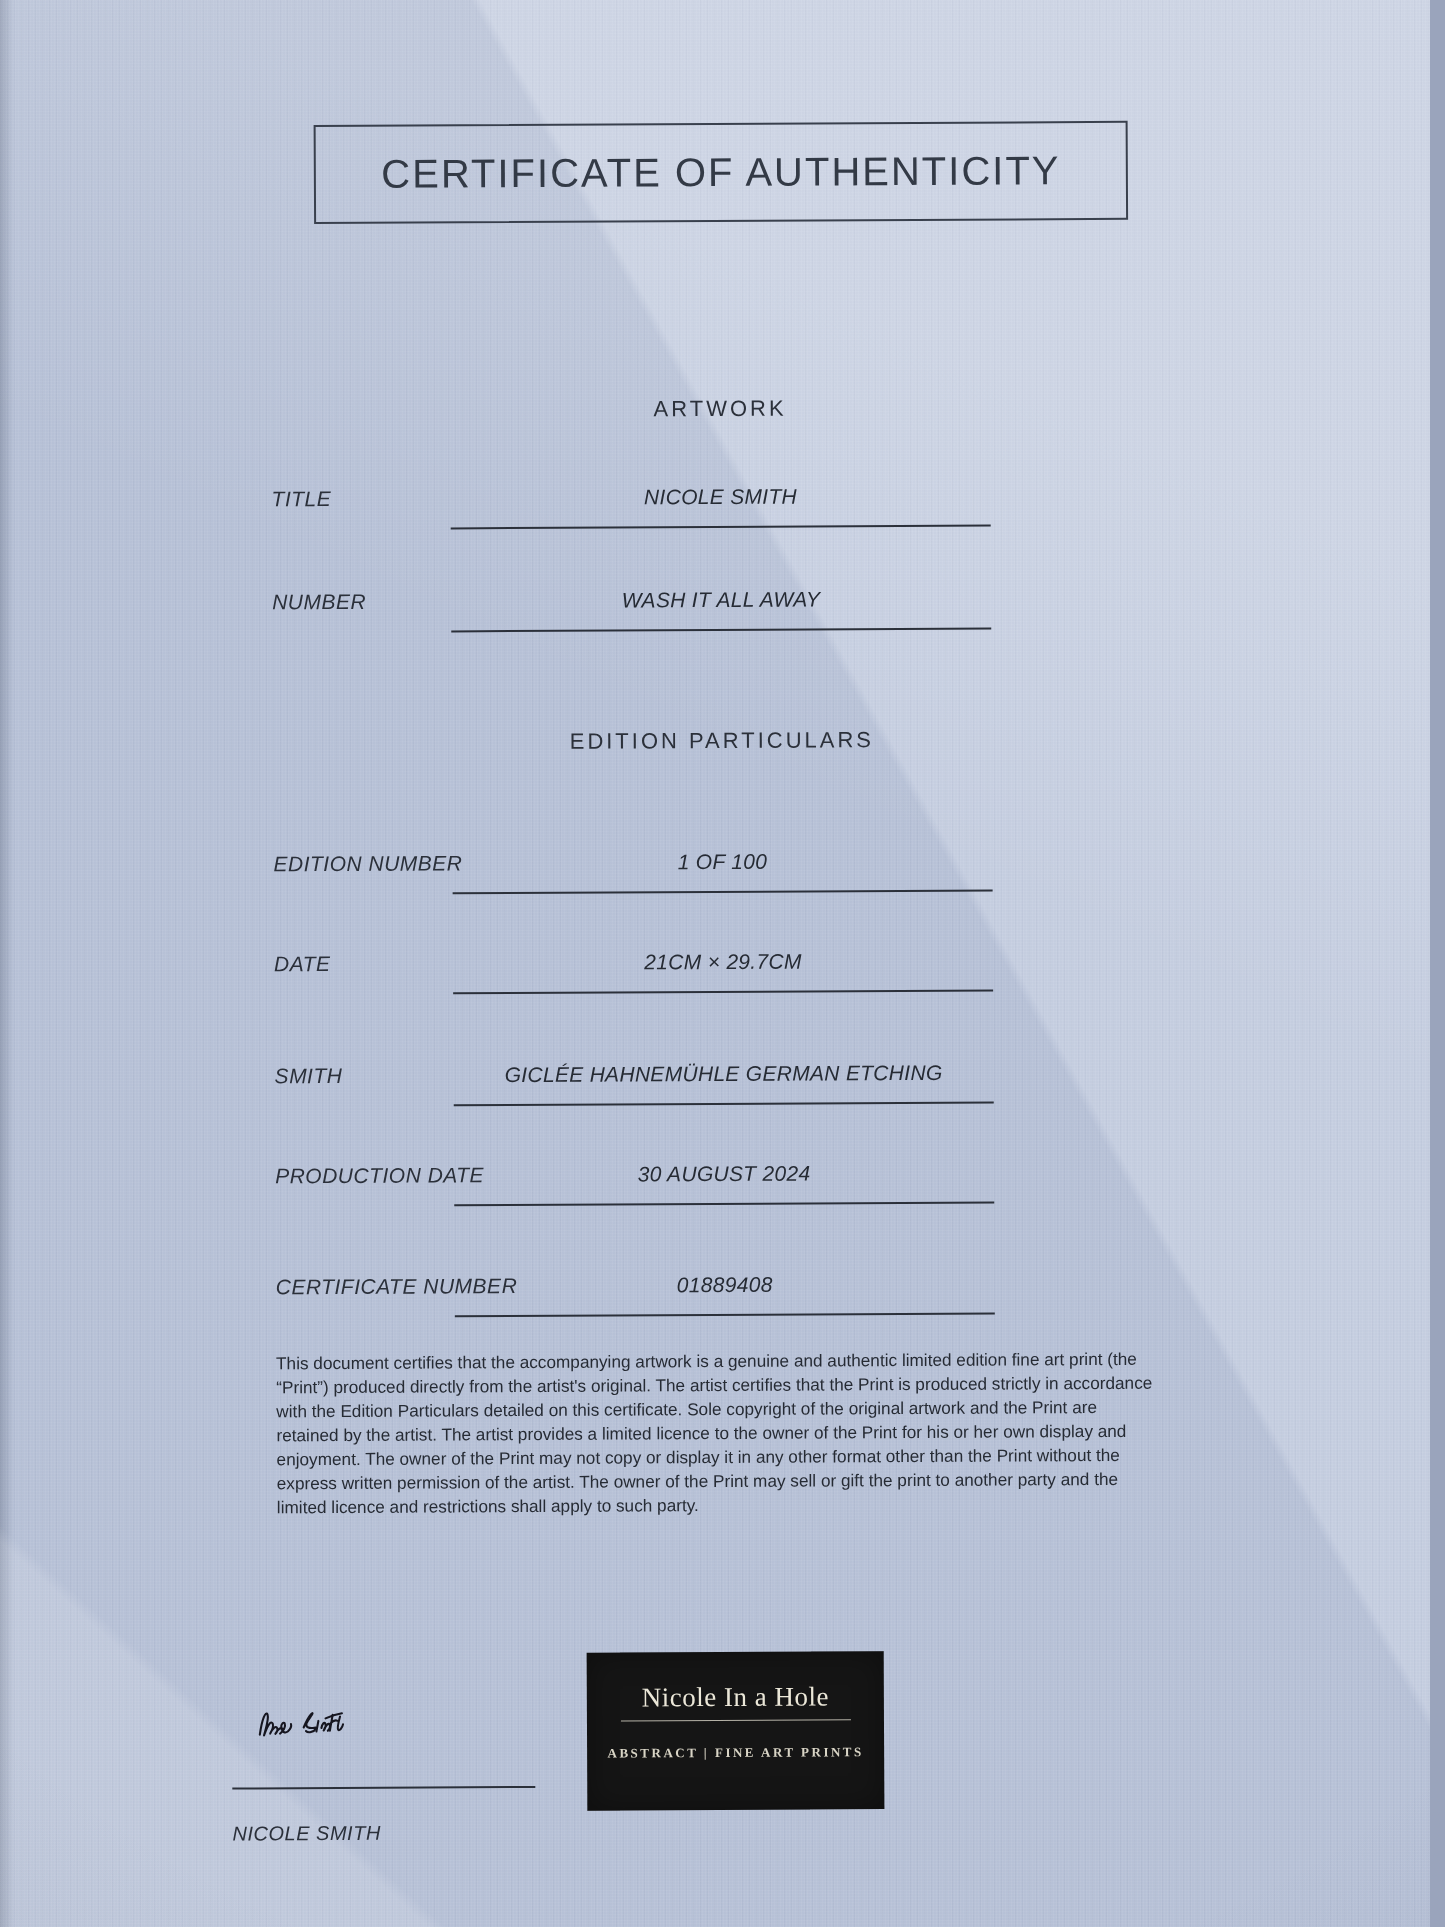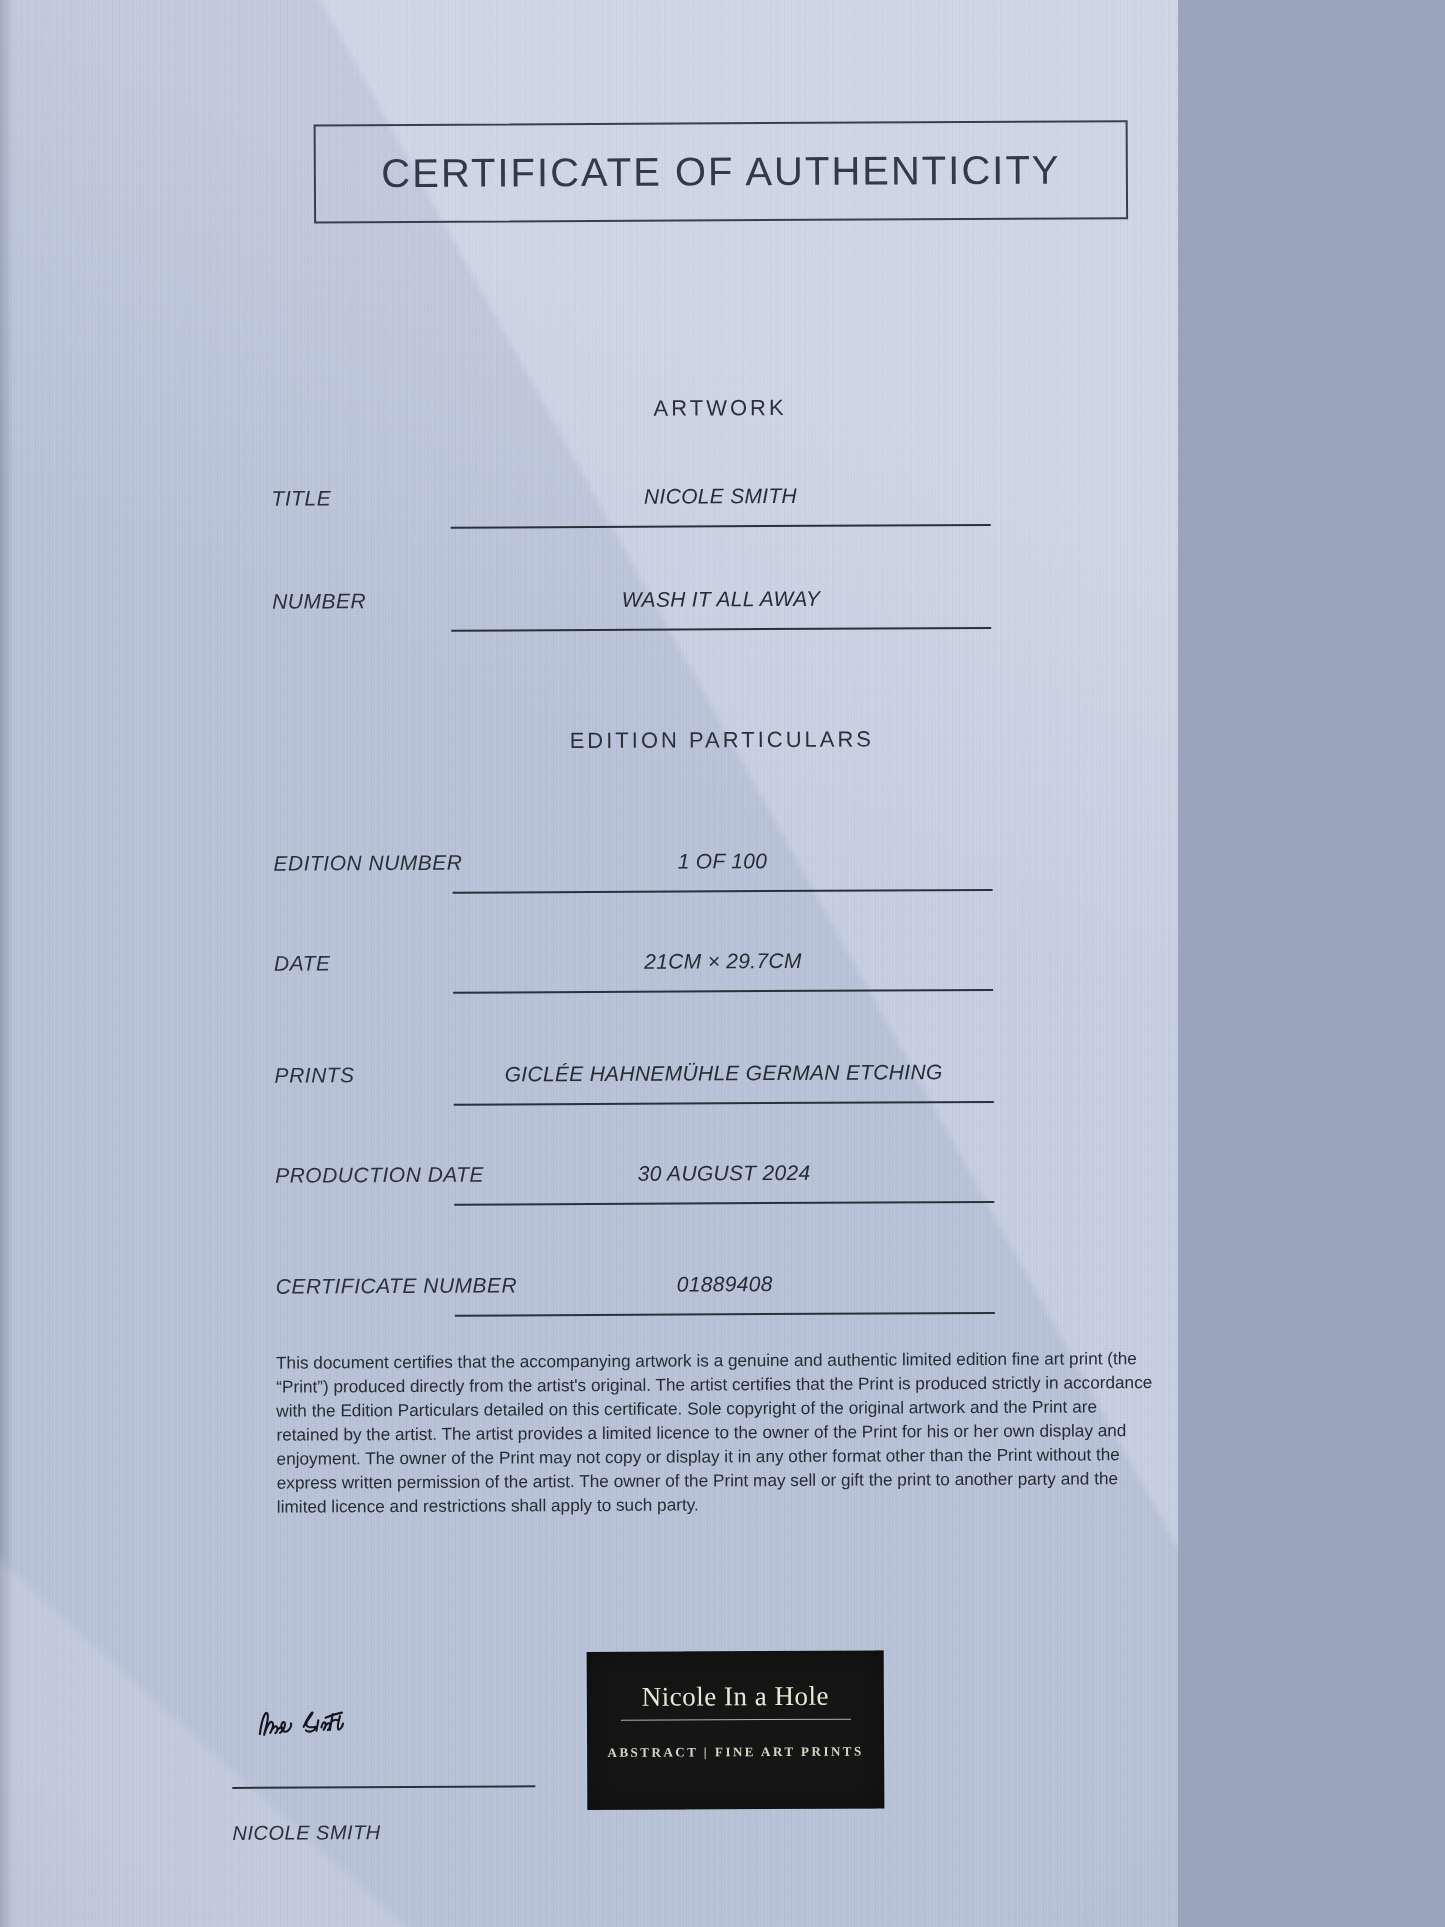--- a/index.html
+++ b/index.html
@@ -1,18 +1,18 @@
 <!DOCTYPE html>
 <html><head>
 <meta charset="utf-8">
 <style>
   html,body{margin:0;padding:0;}
   body{width:1445px;height:1927px;overflow:hidden;background:#9aa4bc;}
   .photo{
-    position:relative;width:1178px;height:1927px;overflow:hidden;
+    position:relative;width:1430px;height:1927px;overflow:hidden;
     background-color:#bcc6db;
     background-image:
       radial-gradient(150% 120% at 52% 38%, rgba(255,255,255,0) 55%, rgba(38,48,78,0.16) 100%),
       linear-gradient(42deg, rgba(255,255,255,0.13) 0 12%, rgba(255,255,255,0) 12.5%),
       linear-gradient(241deg, rgba(255,255,255,0.12) 0 38%, rgba(108,120,150,0.07) 38.4% 100%),
       linear-gradient(205deg, rgba(255,255,255,0.15) 0 22%, rgba(255,255,255,0) 42%),
       linear-gradient(90deg, rgba(28,38,60,0.22) 0, rgba(28,38,60,0) 14px),
       repeating-linear-gradient(90deg, rgba(255,255,255,0.06) 0 1px, rgba(0,0,0,0) 1px 3px),
       repeating-linear-gradient(0deg, rgba(255,255,255,0.05) 0 1px, rgba(0,0,0,0) 1px 3px),
       repeating-linear-gradient(90deg, rgba(70,85,120,0.05) 0 1px, rgba(0,0,0,0) 1px 7px);
@@ -115,21 +115,21 @@
       <span class="f-line"></span>
     </div>
 
     <div class="field row-size">
       <span class="f-label">DATE</span>
       <span class="f-value">21CM × 29.7CM</span>
       <span class="f-line"></span>
     </div>
 
     <div class="field row-medium">
-      <span class="f-label">PRINTS</span>
+      <span class="f-label">SMITH</span>
       <span class="f-value">GICLÉE HAHNEMÜHLE GERMAN ETCHING</span>
       <span class="f-line"></span>
     </div>
 
     <div class="field row-production-date">
       <span class="f-label">PRODUCTION DATE</span>
       <span class="f-value">30 AUGUST 2024</span>
       <span class="f-line"></span>
     </div>
 

